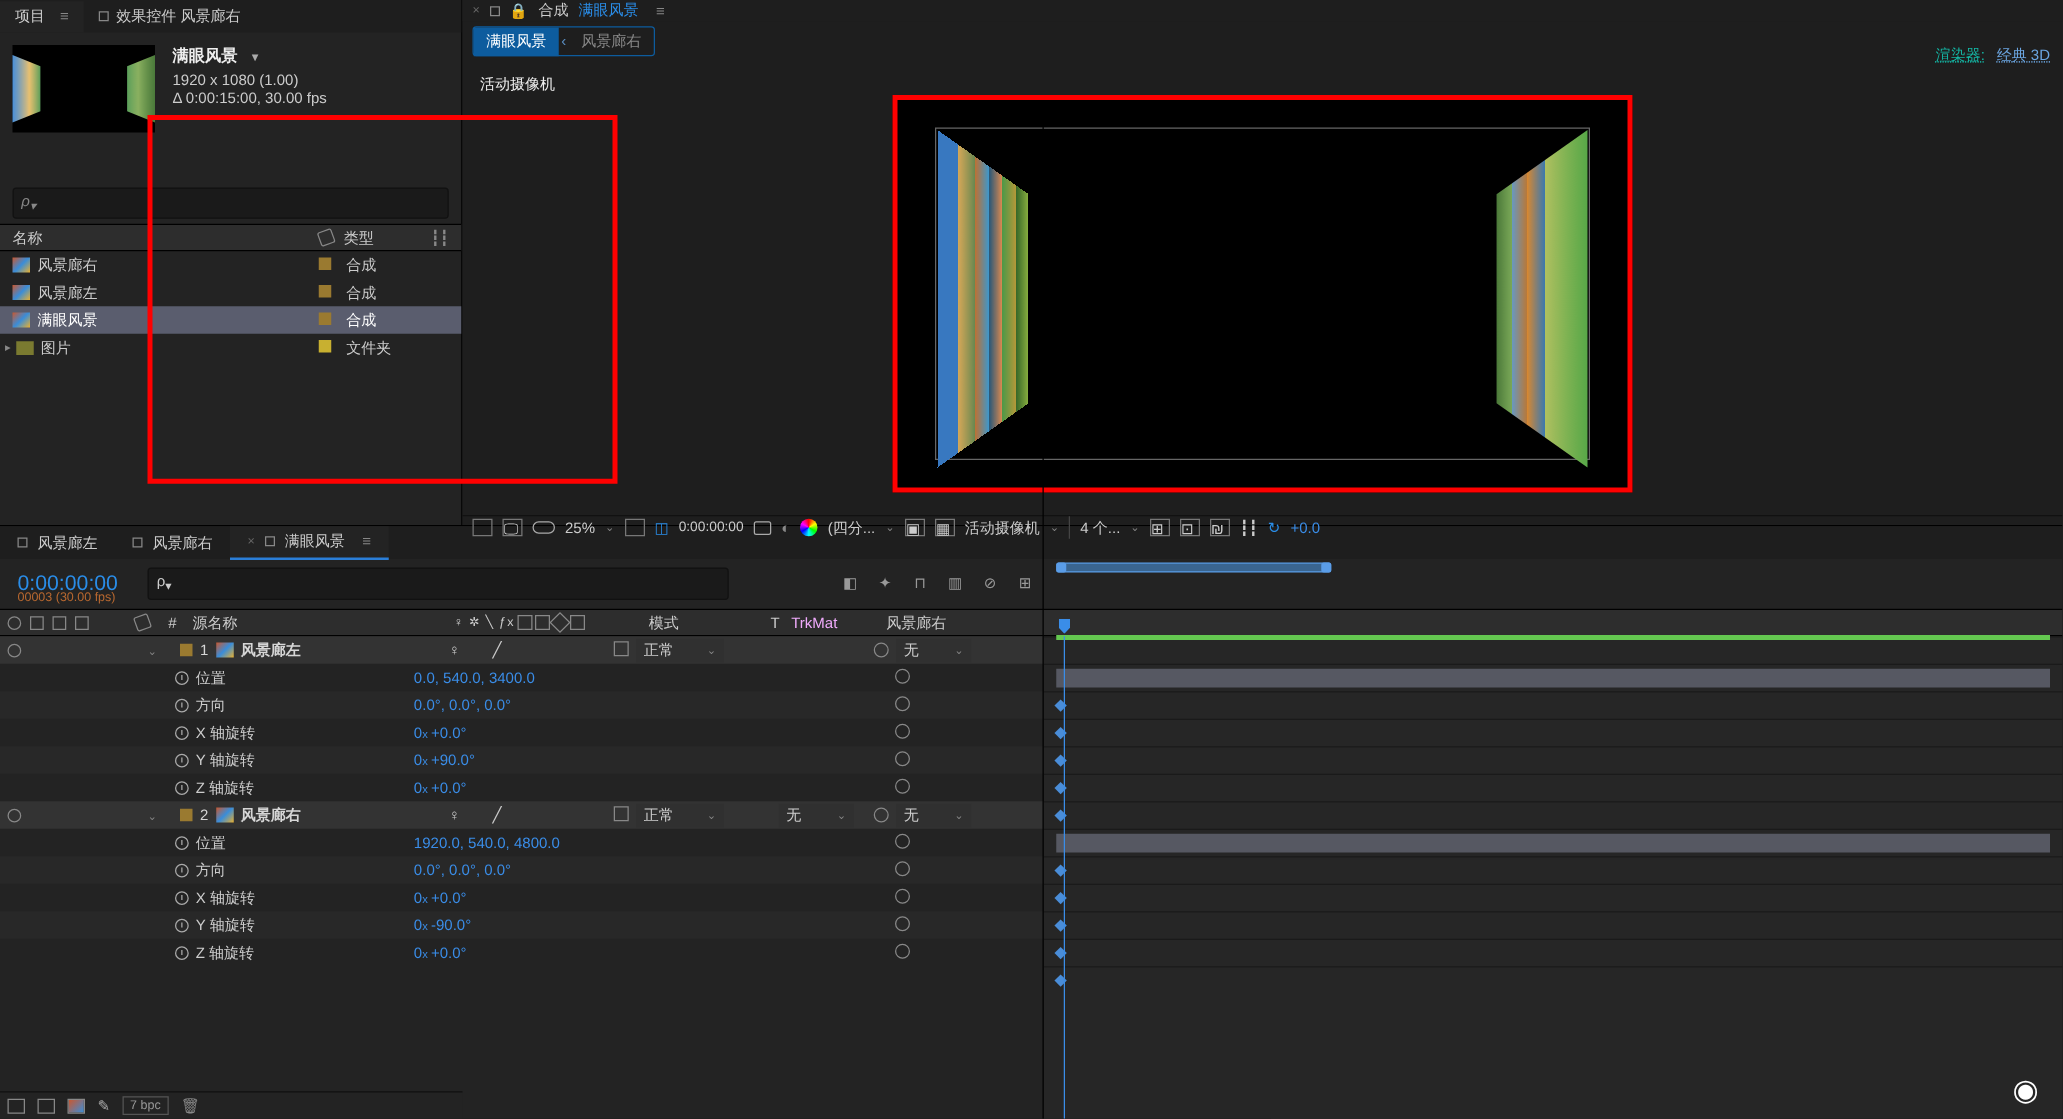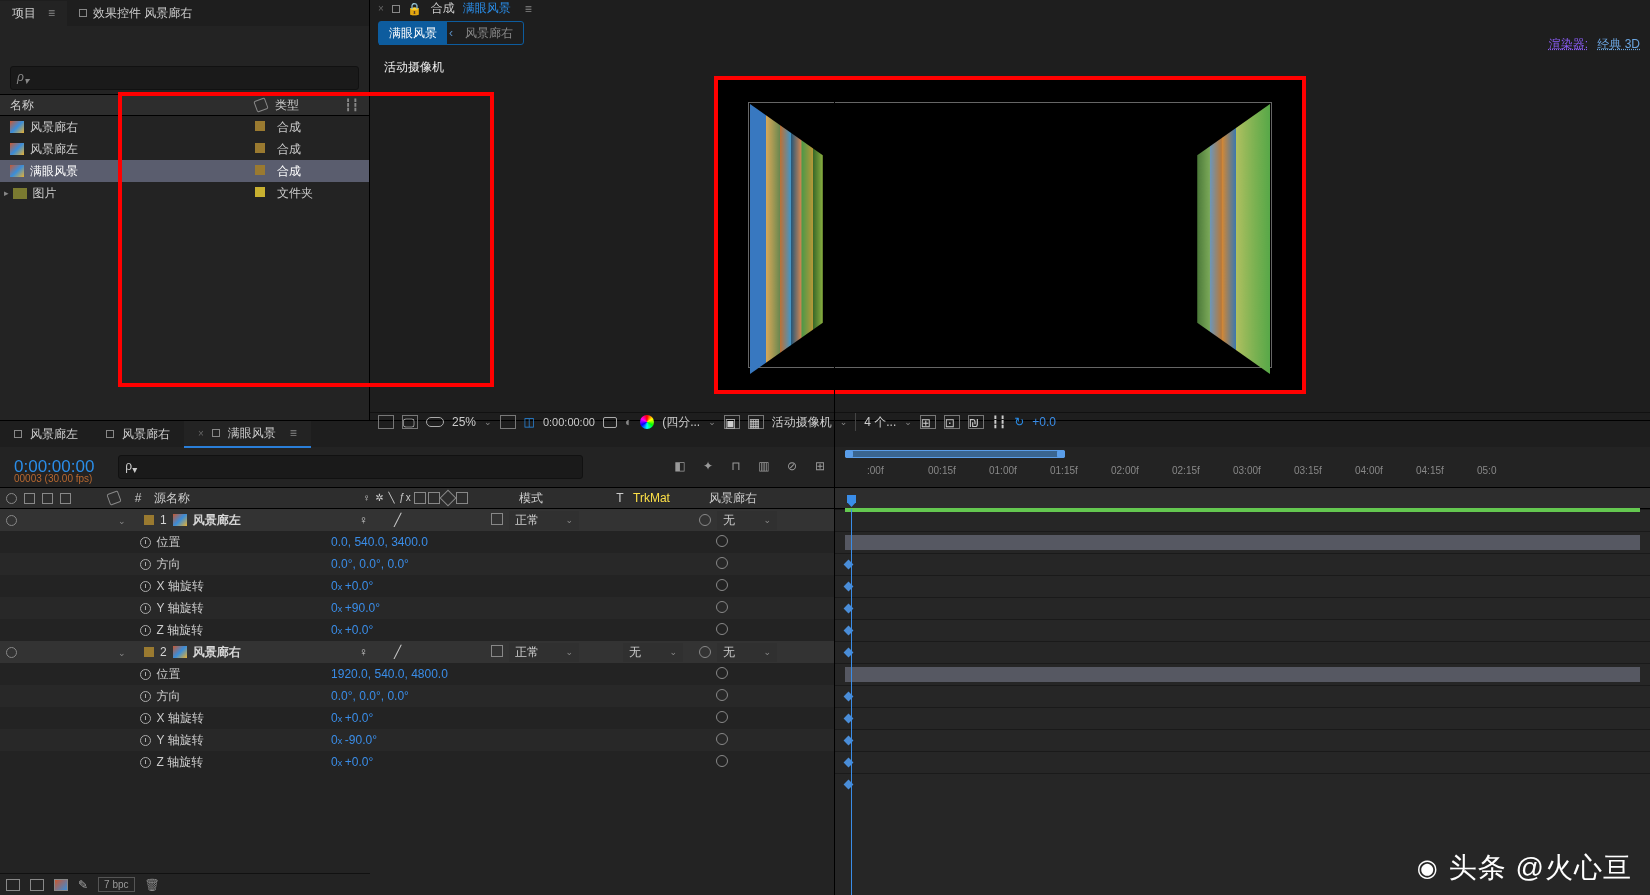--- a/index.html
+++ b/index.html
@@ -43,21 +43,21 @@
   
   .comp-panel { flex:1; background:#1e1e1e; display:flex; flex-direction:column; position:relative;}
   .comp-head { height:26px; display:flex; align-items:center; gap:8px; padding-left:8px; background:#1e1e1e;}
   .comp-head .lock{color:#999;}
   .comp-bc { display:flex; align-items:center; height:24px; border:1px solid #0d5c9e; border-radius:3px; margin:4px 0 4px 8px; width:fit-content;}
   .bc-item { padding:3px 10px; }
   .bc-item.active { background:#0d5c9e; color:#fff; }
   .bc-sep{ color:#5a8dc0; padding:0 2px;}
   .bc-item.gray{ color:#888;}
   .renderer { position:absolute; right:10px; top:36px; font-size:12px; }
-  .renderer .lbl{ color:#8b5cf6; text-decoration:underline dotted;margin-left:12px;}
+  .renderer .lbl{ color:#14b8a6; text-decoration:underline dotted;margin-left:12px;}
   .renderer .val{ color:#6ba5e0; text-decoration:underline dotted; margin-left:6px;}
   .viewer-wrap { flex:1; padding:10px; }
   .cam-label { color:#eee; font-size:12px; margin-left:4px; margin-bottom:2px;}
   .frame { margin:0 auto; border:4px solid #ff0000; width:592px; height:318px; background:#000; position:relative; overflow:hidden; margin-top:-2px;}
   .inner-frame{ position:absolute; left:30px; top:22px; right:30px; bottom:22px; border:1px solid #666;}
   .gallery-left{ position:absolute; left:32px; top:24px; width:250px; height:270px; transform:perspective(360px) rotateY(62deg); transform-origin:left center;
     background:linear-gradient(to right,
       #3878c0 0%, #3878c0 15%,
       #d8a858 15%, #6a8850 30%,
       #c07030 30%, #3a98d0 45%,
@@ -103,21 +103,21 @@
   .tl-cols-head{ height:22px; display:flex; background:#2d2d2d; align-items:center; border-top:1px solid #000; border-bottom:1px solid #000;}
   .switch-col{ width:108px; display:flex; gap:7px; padding-left:6px;}
   .sw{width:11px;height:11px;border:1px solid #888;}
   .sw.eye{border-radius:50%;}
   .num-col{width:20px; text-align:center;}
   .src-col{width:215px; padding-left:6px;}
   .sw-col2{width:150px; display:flex; gap:2px; font-size:10px; letter-spacing:1px;}
   .mini-ic{width:12px;height:12px;border:1px solid #888;}
   .mode-col{width:100px; padding-left:6px;}
   .tcol{width:14px; text-align:center;}
-  .trk-col{width:76px; padding-left:6px; color:#fde047;}
+  .trk-col{width:76px; padding-left:6px; color:#f0abfc;}
   .par-col{width:130px; padding-left:6px;}
   .tl-body{ display:flex; flex:1;}
   .tl-left{ width:835px; }
   .tl-right{ flex:1; position:relative; background:#262626;}
   .redbox{ border:4px solid #ff0000; position:absolute; pointer-events:none;}
   .layer-row{ height:22px; display:flex; align-items:center; }
   .layer-row.hdr{ background:#333;}
   .layer-row:nth-child(odd):not(.hdr){background:#282828;}
   .prop-name{display:flex;align-items:center;gap:6px; padding-left:26px;}
   .stopwatch{width:11px;height:11px;border:1px solid #aaa;border-radius:50%;display:inline-block;position:relative;}
@@ -147,20 +147,34 @@
     <div class="panel-tabs">
       <div class="panel-tab active">
         <span>项目</span>
         <span class="hamburger">≡</span>
       </div>
       <div class="panel-tab">
         <span class="dot"></span>
         <span>效果控件 风景廊右</span>
       </div>
     </div>
+    <div class="comp-info">
+      <div class="thumb">
+        <div class="thumb-left"></div>
+          <div class="thumb-right"></div>
+      </div>
+      <div class="comp-meta">
+        <div class="comp-title">
+          <span>满眼风景</span>
+          <span class="comp-title-arrow">▼</span>
+        </div>
+        <div>1920 x 1080 (1.00)</div>
+        <div>Δ 0:00:15:00, 30.00 fps</div>
+      </div>
+    </div>
     <div class="search">
       <span class="q">ρ<sub>▾</sub></span>
       <span></span>
     </div>
     <div class="list-head">
       <div class="col1">名称</div>
       <span class="tag-icon"></span>
       <div>类型</div>
       <span class="tree-icon" style="margin-left:auto;margin-right:10px;">┇┇</span>
     </div>
@@ -299,33 +313,20 @@
         <span class="tool-ic">▥</span>
         <span class="tool-ic">⊘</span>
         <span class="tool-ic">⊞</span>
       </div>
     </div>
     <div class="tl-header-right">
       <div class="work-area">
         <div class="handle hl"></div>
           <div class="handle hr"></div>
       </div>
-      <div class="ruler" id="ruler">
-          <span class="tick" style="left: 22px;">:00f</span>
-          <span class="tick" style="left: 83px;">00:15f</span>
-          <span class="tick" style="left: 144px;">01:00f</span>
-          <span class="tick" style="left: 205px;">01:15f</span>
-          <span class="tick" style="left: 266px;">02:00f</span>
-          <span class="tick" style="left: 327px;">02:15f</span>
-          <span class="tick" style="left: 388px;">03:00f</span>
-          <span class="tick" style="left: 449px;">03:15f</span>
-          <span class="tick" style="left: 510px;">04:00f</span>
-          <span class="tick" style="left: 571px;">04:15f</span>
-          <span class="tick" style="left: 632px;">05:0</span>
-        </div>
     </div>
   </div>
   <div class="tl-cols-head">
     <div class="switch-col">
       <span class="sw eye"></span>
       <span class="sw"></span>
       <span class="sw"></span>
       <span class="sw"></span>
     </div>
     <span class="tag-icon"></span>
@@ -554,14 +555,13 @@
         </div>
         <div class="cti"></div>
       </div>
   </div>
   <div class="redbox" style="left:118px; top:92px; width:376px; height:295px;"></div>
   <div class="tl-splitter"></div>
 </div>
 
 <div class="watermark">
   <span class="logo">◉</span>
-  <span>头条 @火心亘</span>
 </div>
 
 </body></html>

